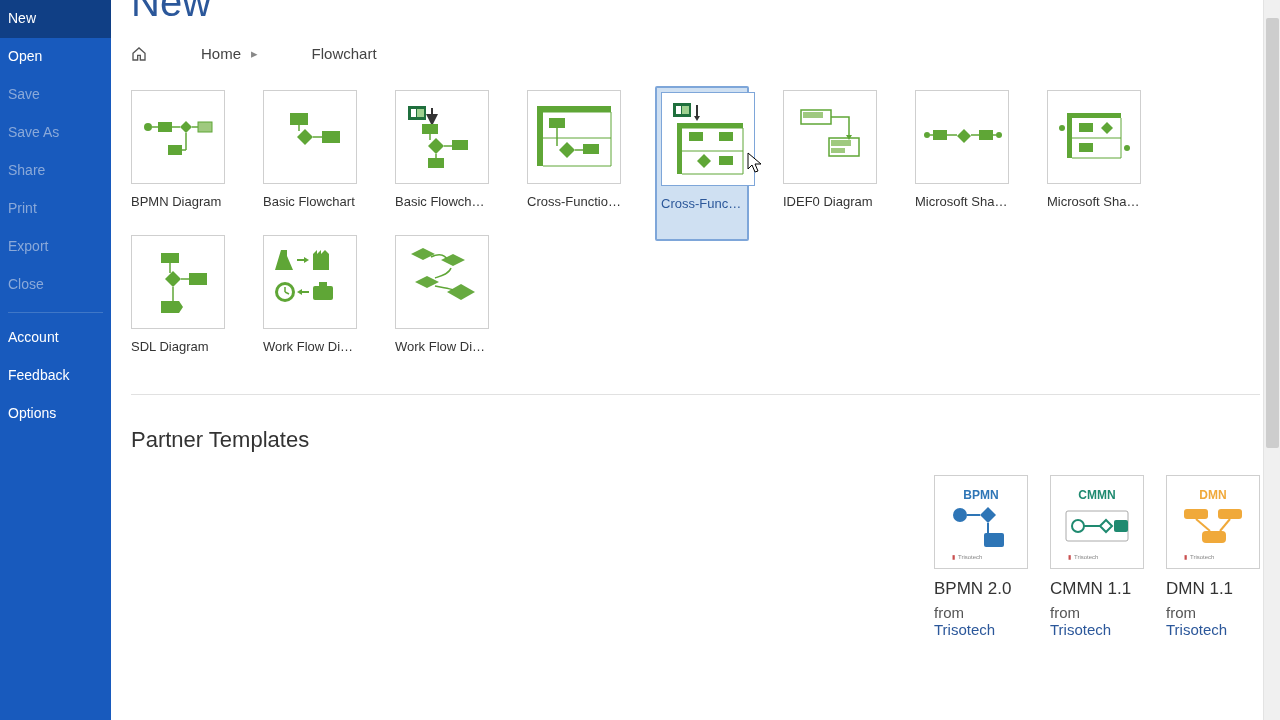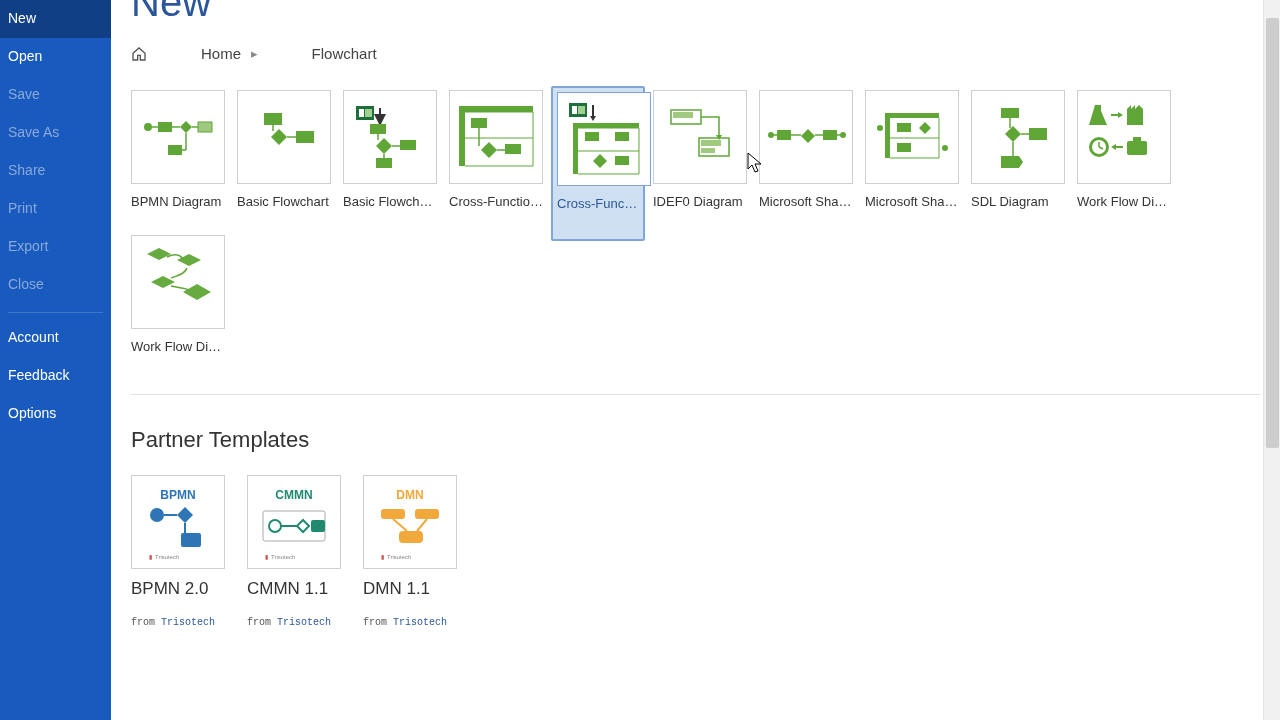--- a/index.html
+++ b/index.html
@@ -49,21 +49,21 @@
     margin-top: 20px;
     color: #444;
     font-size: 15px;
   }
   .breadcrumb .home-icon svg { display: block; }
   .breadcrumb .crumb { cursor: pointer; margin-left: 44px; }
   .breadcrumb .sepchev { color: #888; font-size: 13px; }
   .templates {
     display: flex;
     flex-wrap: wrap;
-    gap: 22px 12px;
+    gap: 22px 38px;
     margin-top: 28px;
   }
   .tpl {
     width: 94px;
     cursor: pointer;
   }
   .tpl .card {
     width: 94px;
     height: 94px;
     border: 1px solid #cfcfcf;
@@ -96,33 +96,34 @@
     font-weight: 300;
     color: #333;
     margin-top: 40px;
     border-top: 1px solid #e1e1e1;
     padding-top: 32px;
   }
   .partner-row {
     display: flex;
     gap: 22px;
     margin-top: 22px;
+    justify-content: flex-end;
   }
   .ptpl { width: 94px; cursor: pointer; }
   .ptpl .card {
     width: 94px;
     height: 94px;
     border: 1px solid #cfcfcf;
     background: #fff;
     display: flex;
     align-items: center;
     justify-content: center;
   }
   .ptpl .plabel { font-size: 17px; color: #333; margin-top: 10px; }
-  .ptpl .psub { font-size: 10px; color: #555; margin-top: 18px; font-family: Liberation Mono, monospace; }
+  .ptpl .psub { font-size: 15px; color: #555; margin-top: 5px; }
   .ptpl .psub .link { color: #2b579a; }
   .cursor {
     position: absolute;
     left: 636px;
     top: 152px;
     pointer-events: none;
   }
   .vscroll {
     position: absolute;
     right: 0;

